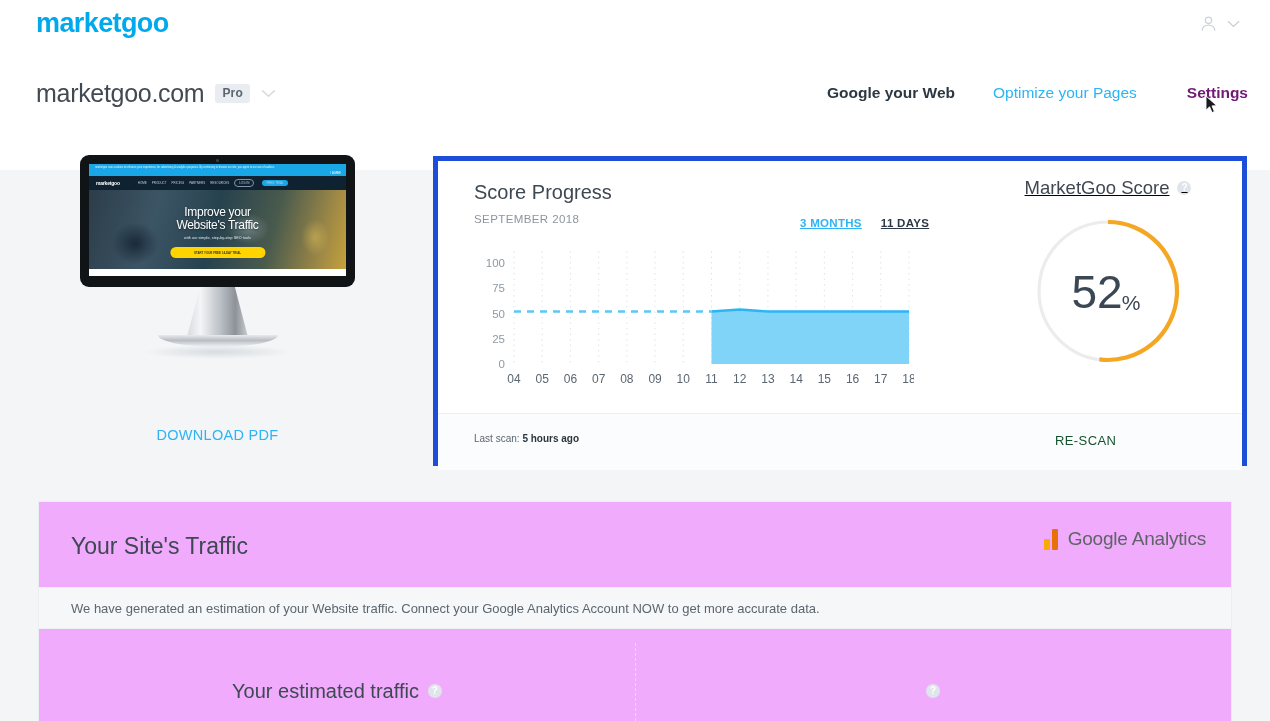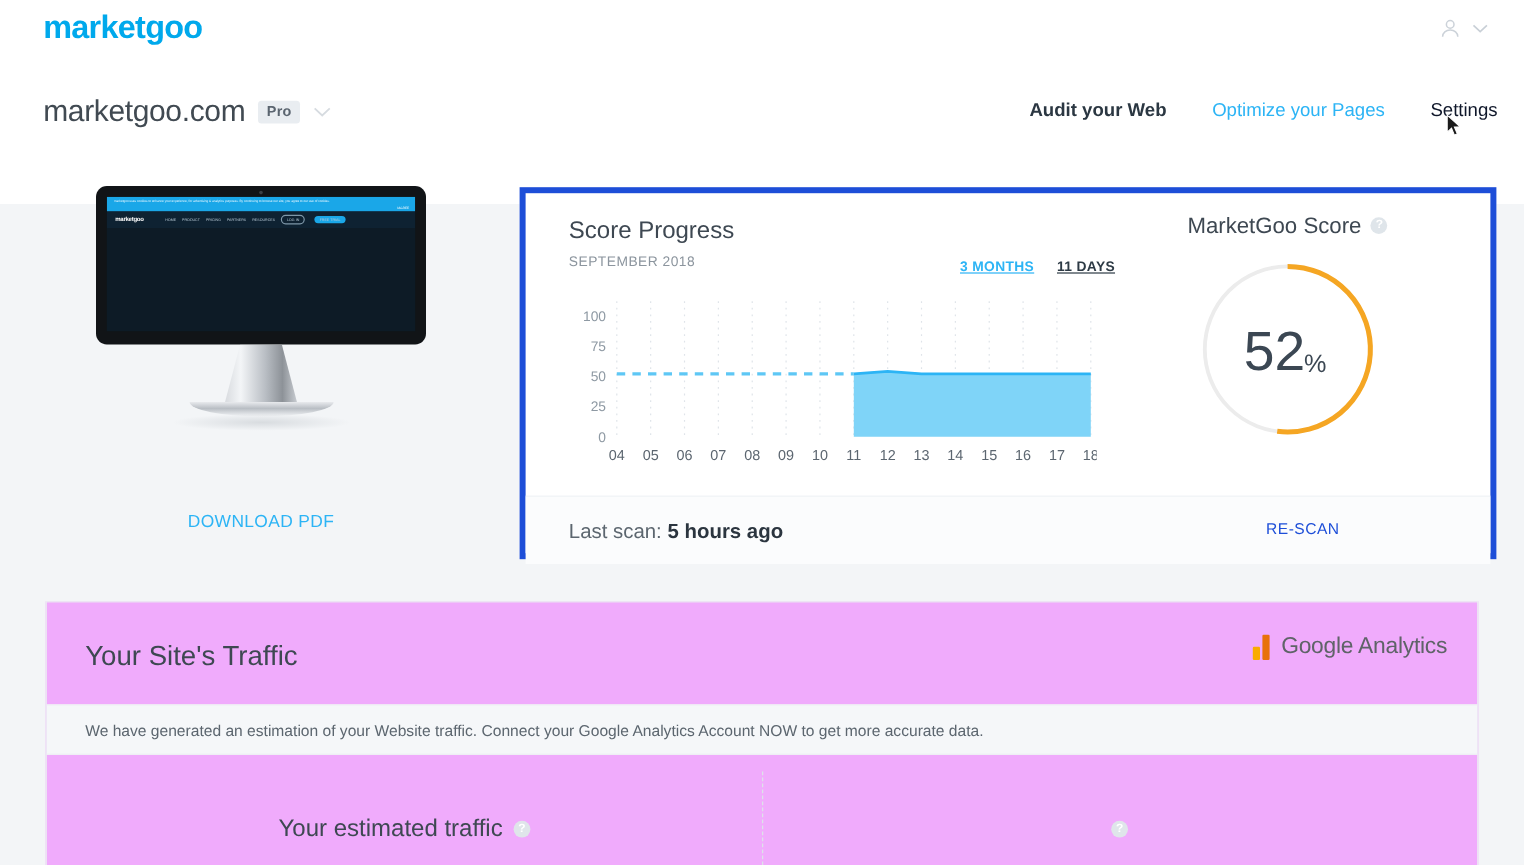--- a/index.html
+++ b/index.html
@@ -32,21 +32,21 @@
     font-size:12px; color:#5b6570; background:#e9edf1;
     padding:2px 7px 3px; border-radius:3px; font-weight:600; letter-spacing:.2px;
   }
   .site-chev { width:15px; height:9px; opacity:.4; }
 
   
   .nav { position:absolute; right:22px; top:84px; display:flex; align-items:center; gap:38px; }
   .nav a { text-decoration:none; font-size:15.5px; }
   .nav-active  { color:#2b3742; font-weight:bold; }
   .nav-link    { color:#2cb4f5; font-weight:400; }
-  .nav-plain   { color:#0f172a; font-weight:400; }
+  .nav-plain   { color:#701a75; font-weight:700;margin-left:12px; }
 
   
   .monitor { position:absolute; left:80px; top:155px; width:275px; }
   .screen-frame {
     width:275px; height:132px; background:#111417;
     border-radius:9px; padding:9px 9px 11px; position:relative;
   }
   .screen-dot { position:absolute; left:50%; top:3.5px; width:3px; height:3px; margin-left:-1.5px;
                 border-radius:50%; background:#3a4046; }
   .screen-inner { width:100%; height:100%; background:#0d1b26; overflow:hidden; position:relative; }
@@ -111,30 +111,30 @@
     background:#ffffff; border:5px solid #1d4ed8;
   }
   .card-main { position:relative; height:253px; border-bottom:1px solid #eef1f4; }
   .card-title { position:absolute; left:36px; top:20px; font-size:20px; color:#3e4852; font-weight:400; }
   .card-sub   { position:absolute; left:36px; top:52px; font-size:11.5px; color:#8c959e; letter-spacing:.4px; }
   .range-toggle { position:absolute; left:362px; top:56px; display:flex; gap:19px; align-items:center; }
   .range-3m { font-size:11.5px; color:#2cb4f5; letter-spacing:.3px; font-weight:bold;text-align:center; }
   .range-15d{ font-size:11.5px; color:#2d3a45; letter-spacing:.3px; font-weight:bold; }
 
   .chart-wrap { position:absolute; left:36px; top:84px; width:440px; height:145px; }
-  .gauge-wrap { position:absolute; left:500px; top:16px; width:270px; height:230px; }
+  .gauge-wrap { position:absolute; left:535px; top:16px; width:270px; height:230px;text-decoration:underline; }
   .gauge-title { text-align:center; font-size:18.5px; color:#3e4852; display:flex; justify-content:center; align-items:center; gap:8px; }
   .gauge-svg { display:block; margin:17px auto 0; }
   .gauge-num { font-size:46px; fill:#3b4753; font-weight:300; }
   .gauge-pct { font-size:21px; fill:#3b4753; font-weight:300; }
 
   .card-footer { position:relative; height:56px; background:#fbfcfd; }
-  .last-scan { position:absolute; left:36px; top:19px; font-size:17px; color:#5c666f; }
+  .last-scan { position:absolute; left:36px; top:19px; font-size:10px; color:#5c666f; }
   .last-scan b { color:#2b353f; }
-  .rescan { position:absolute; left:617px; top:19px; font-size:13px; color:#1d4ed8; letter-spacing:.4px; text-decoration:none; font-weight:400; }
+  .rescan { position:absolute; left:617px; top:19px; font-size:13px; color:#14532d; letter-spacing:.4px; text-decoration:none; font-weight:400; }
 
   .help-icon {
     display:inline-flex; align-items:center; justify-content:center;
     width:14px; height:14px; border-radius:50%; background:#dfe5ea;
     color:#ffffff; font-size:10px; font-weight:bold; line-height:1;
   }
 
   
   .traffic-card {
     position:absolute; left:38px; top:501px; width:1194px; height:220px;
@@ -182,21 +182,21 @@
 
   <div class="site-row">
     <span class="site-name">marketgoo.com</span>
     <span class="pro-badge">Pro</span>
     <svg class="site-chev" viewBox="0 0 16 10">
       <path d="M1 1.5 L8 8 L15 1.5" fill="none" stroke="#9aa6b2" stroke-width="1.7"></path>
     </svg>
   </div>
 
   <nav class="nav">
-    <a href="#" class="nav-active">Audit your Web</a>
+    <a href="#" class="nav-active">Google your Web</a>
     <a href="#" class="nav-link">Optimize your Pages</a>
     <a href="#" class="nav-plain">Settings</a>
   </nav>
 
   <div class="monitor">
     <div class="screen-frame">
       <div class="screen-dot"></div>
       <div class="screen-inner">
         <div class="mini-cookiebar">
           <div class="mini-cookie-txt">marketgoo uses cookies to enhance your experience, for advertising &amp; analytics purposes. By continuing to browse our site, you agree to our use of cookies.</div>
@@ -206,20 +206,29 @@
           <span class="mini-logo">marketgoo</span>
           <span class="mini-links">
             <span>HOME</span>
             <span>PRODUCT</span>
             <span>PRICING</span>
             <span>PARTNERS</span>
             <span>RESOURCES</span>
             <span class="mini-pill">LOG IN</span>
             <span class="mini-pill-blue">FREE TRIAL</span>
           </span>
+        </div>
+        <div class="mini-hero">
+          <div class="mini-hero-txt">
+            <div>Improve your</div>
+            <div>Website's Traffic</div>
+          </div>
+          <div class="mini-hero-sub">with our simple, step-by-step SEO tools</div>
+          <div class="mini-cta">START YOUR FREE 14-DAY TRIAL</div>
+          <div class="mini-footer"></div>
         </div>
       </div>
     </div>
     <div class="stand">
       <div class="stand-neck"></div>
       <div class="stand-base"></div>
       <div class="stand-shadow"></div>
     </div>
     <a href="#" class="download-pdf">DOWNLOAD PDF</a>
   </div>

